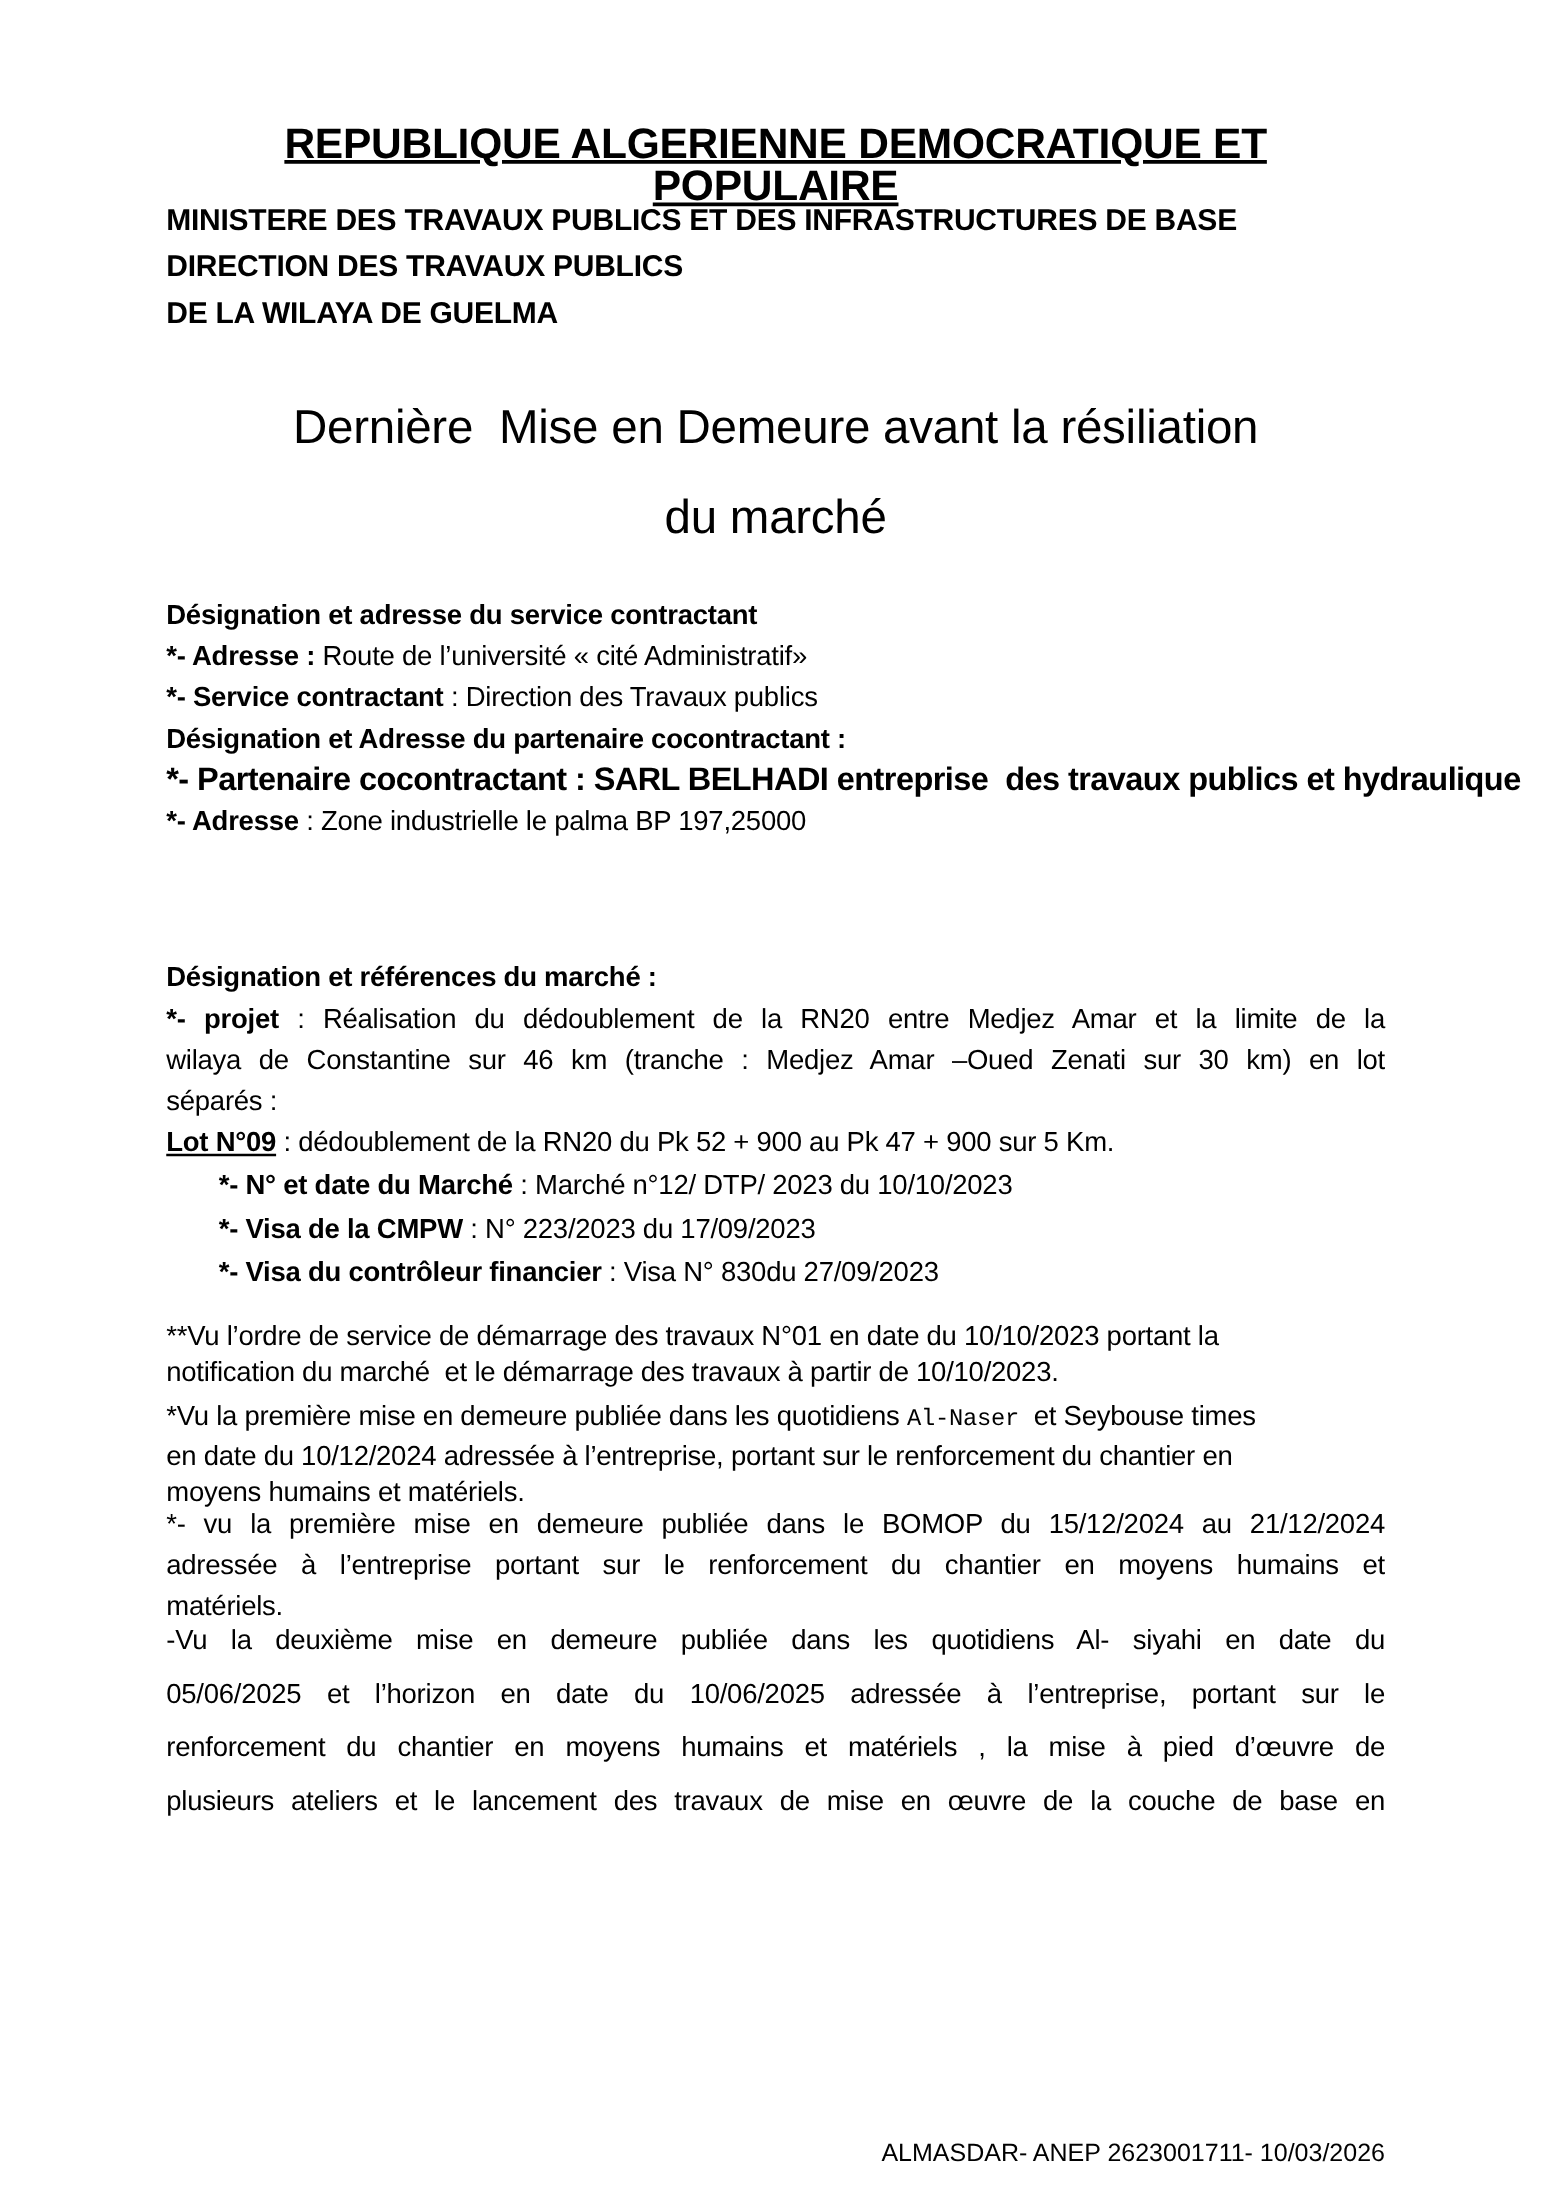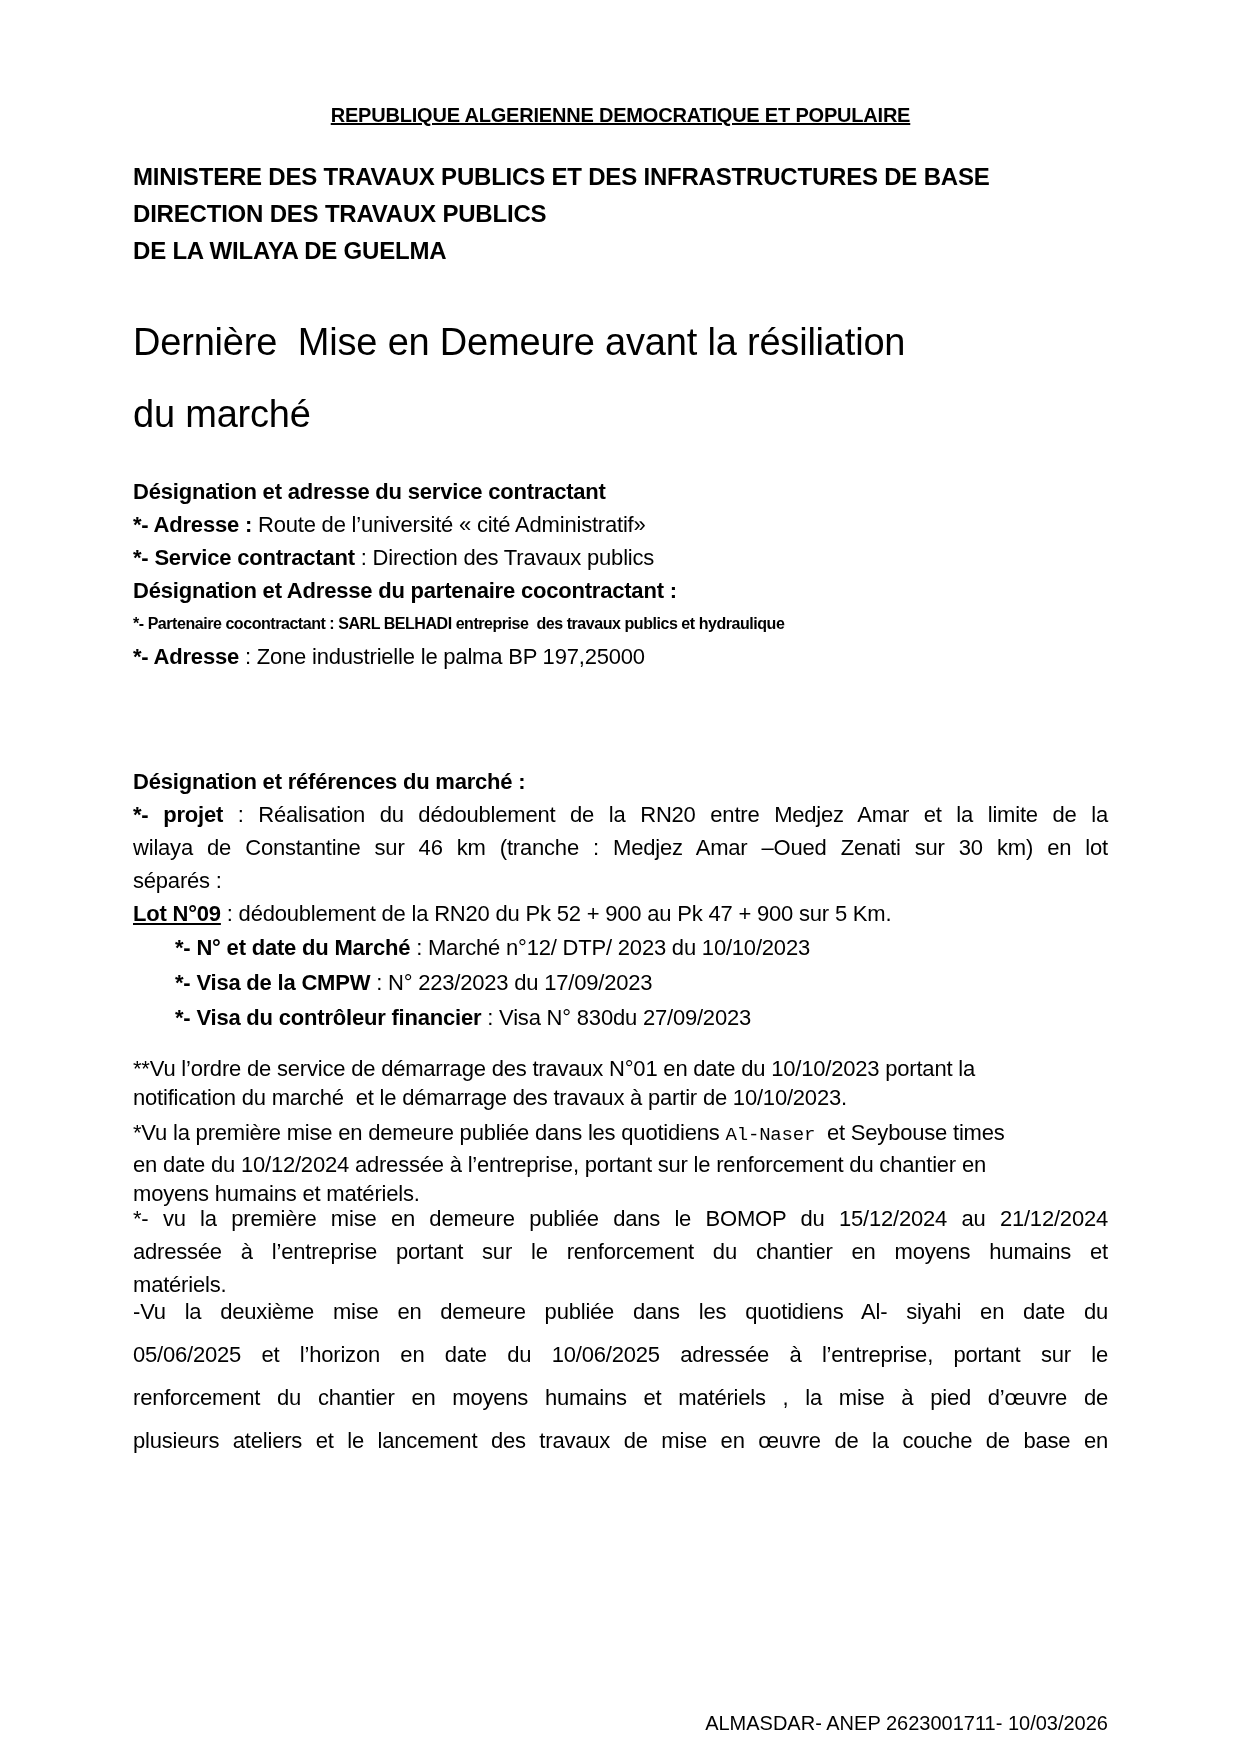--- a/index.html
+++ b/index.html
@@ -19,32 +19,32 @@
   }
   .blk {
     position: absolute;
     left: 133px;
     width: 975px;
   }
   .republic {
     top: 98px;
     text-align: center;
     font-weight: bold;
-    font-size: 20px;
+    font-size: 34px;
     line-height: 34px;
     text-decoration: underline;
   }
   .org {
     top: 158px;
     font-weight: bold;
     font-size: 24px;
     line-height: 37px;
   }
   .main-title {
-    text-align: left;
+    text-align: center;
     font-size: 38px;
     line-height: 48px;
     white-space: pre;
   }
   .t1 { top: 318px; }
   .t2 { top: 390px; }
   .sec {
     font-size: 22px;
     line-height: 33px;
   }
@@ -52,21 +52,21 @@
   #sec2 { top: 556px; }
   #sec3 { top: 747px; }
   #refs { top: 930px; line-height: 35px; margin-left: 42px; }
   .h { font-weight: bold; margin-top: 18px; }
   .pre { white-space: pre; }
   .jline {
     text-align: justify;
     text-align-last: justify;
   }
   .tight {
-    font-size: 16px;
+    font-size: 26px;
     letter-spacing: -0.45px;
   }
   .indent { padding-left: 50px; }
   .bold { font-weight: bold; }
   .u { text-decoration: underline; }
   .mono {
     font-family: "Liberation Mono", monospace;
     font-size: 19px;
   }
   .para { font-size: 22px; }

